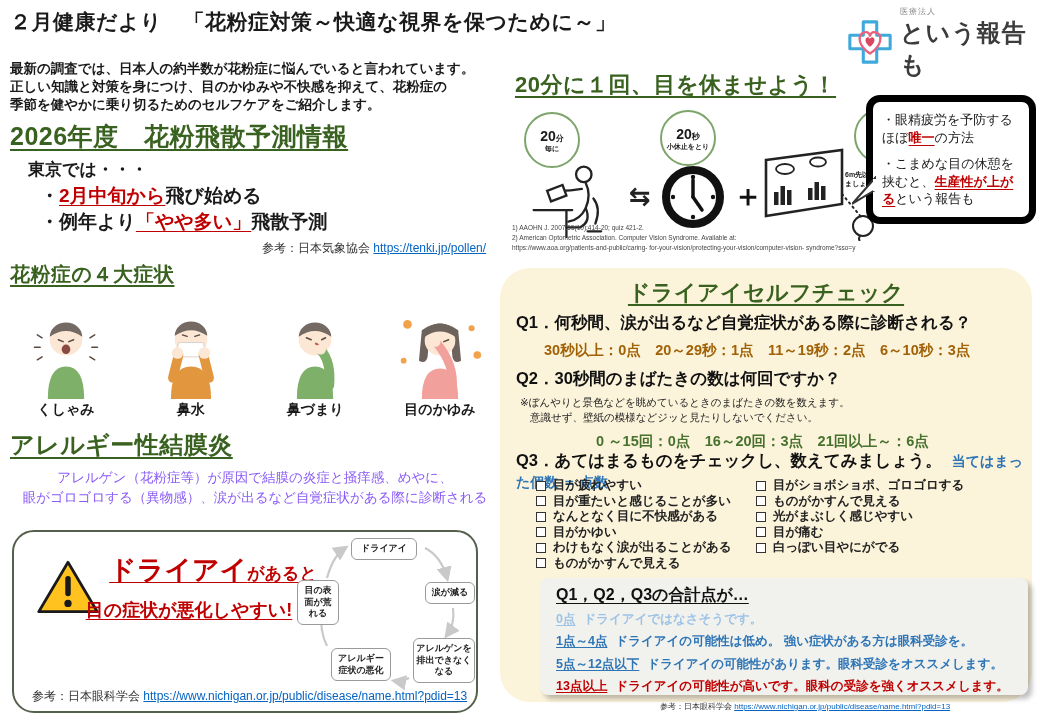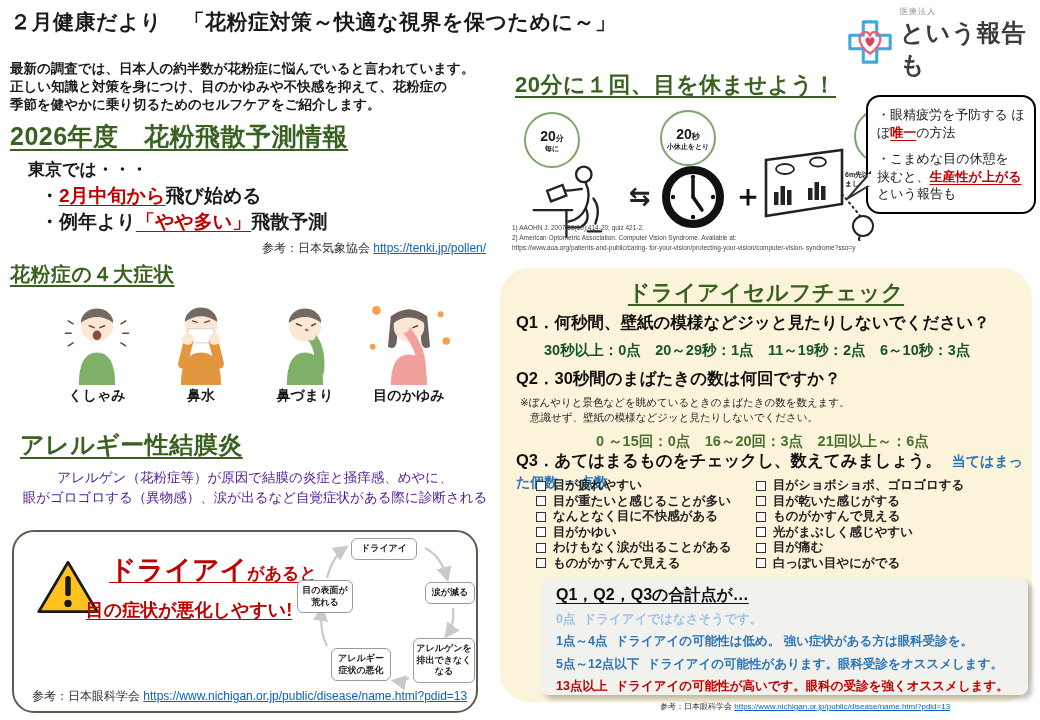--- a/index.html
+++ b/index.html
@@ -24,90 +24,90 @@
   .forecast-head { left:10px; top:120px; font-size:25px; }
   .tokyo-lead { left:28px; top:158px; font-size:17px; font-weight:800; }
   .bullet { font-size:19px; font-weight:800; }
   .bullet1 { left:40px; top:183px; }
   .bullet2 { left:40px; top:209px; }
   .ref { font-size:12px; color:#333; }
   .forecast-ref { left:262px; top:240px; }
 
   
   .symptoms-head { left:10px; top:261px; font-size:20px; }
-  .figrow { left:14px; top:297px; width:478px; display:flex; justify-content:center; }
+  .figrow { left:14px; top:311px; width:478px; display:flex; justify-content:space-between; }
   .fig { width:104px; text-align:center; }
   .fig svg { display:block; margin:0 auto; }
   .fig-label { font-size:14px; font-weight:800; margin-top:2px; }
 
   
-  .conj-head { left:20px; top:429px; font-size:24px; }
-  .conj-text { left:12px; top:468px; width:486px; text-align:center; font-size:13.5px; font-weight:500; line-height:1.45; color:#4c1d95; }
+  .conj-head { left:10px; top:429px; font-size:24px; }
+  .conj-text { left:12px; top:468px; width:486px; text-align:center; font-size:13.5px; font-weight:500; line-height:1.45; color:#8b5cf6; }
 
   
   .dry-box { left:12px; top:530px; width:466px; height:183px; border:2px solid #55604c; border-radius:22px; background:#fff; }
   .warn-icon { left:22px; top:26px; }
   .warn1 { left:84px; top:20px; width:230px; text-align:center; }
   .warn1 .big { font-size:27px; }
   .warn1 .small { font-size:17px; }
   .warn2 { left:40px; top:66px; width:270px; text-align:center; font-size:18px; }
   .dry-ref { left:18px; top:156px; }
   .cycle { left:283px; top:6px; width:180px; height:168px; }
   .cnode { position:absolute; background:#fff; border:1px solid #9a9a9a; border-radius:6px; font-size:9px; font-weight:700; text-align:center; line-height:1.3; padding:4px 2px; color:#222; }
   .cn0 { left:54px; top:0; width:66px; }
   .cn1 { left:128px; top:44px; width:50px; }
   .cn2 { left:116px; top:100px; width:62px; }
   .cn3 { left:34px; top:110px; width:60px; }
-  .cn4 { left:0px; top:42px; width:56px; }
+  .cn4 { left:0px; top:42px; width:42px; }
 
   
   .rest-head { left:515px; top:70px; font-size:22px; }
   .badge { position:absolute; width:56px; height:56px; border:2.5px solid #7da56b; border-radius:50%; background:#fff; display:flex; flex-direction:column; align-items:center; justify-content:center; text-align:center; line-height:1.1; }
   .badge .n { font-size:14px; font-weight:800; }
   .badge .u { font-size:8px; font-weight:700; }
   .badge .s { font-size:7px; font-weight:600; }
   .badge1 { left:524px; top:112px; }
   .badge2 { left:660px; top:110px; }
   .badge3 { left:854px; top:108px; }
   .reader { left:528px; top:158px; }
   .swap { left:629px; top:181px; font-size:26px; font-weight:700; color:#222; }
   .clock { left:660px; top:164px; }
   .plus { left:733px; top:176px; font-size:30px; font-weight:800; color:#111; }
   .board { left:760px; top:146px; }
   .looknote { left:845px; top:170px; width:52px; font-size:7px; font-weight:600; line-height:1.35; color:#222; }
   .rest-refs { left:512px; top:223px; width:430px; font-size:6.5px; color:#444; line-height:1.55; }
 
   
-  .bubble { left:866px; top:95px; width:170px; border:2px solid #000000; border-radius:14px; background:#fff; padding:9px 9px; font-size:13px; line-height:1.35; font-weight:500; }
+  .bubble { left:866px; top:95px; width:170px; border:7px solid #000000; border-radius:14px; background:#fff; padding:9px 9px; font-size:13px; line-height:1.35; font-weight:500; }
   .bubble p + p { margin-top:9px; }
   .bubble-tail { left:-21px; top:74px; position:absolute; }
 
   
   .sc-box { left:500px; top:268px; width:532px; height:434px; background:#fbf3da; border-radius:30px; }
   .sc-head { left:0; right:0; top:10px; text-align:center; font-size:22px; }
   .q-title { font-size:16.5px; font-weight:800; color:#111; }
   .q1-title { left:16px; top:44px; }
-  .q1-ans { left:44px; top:73px; font-size:14.5px; font-weight:800; color:#14532d; }
+  .q1-ans { left:44px; top:73px; font-size:14.5px; font-weight:800; color:#a16207; }
   .q2-title { left:16px; top:100px; }
   .q2-note { font-size:10.5px; color:#222; font-weight:500; }
   .q2-note1 { left:20px; top:128px; }
   .q2-note2 { left:30px; top:143px; }
   .q2-ans { left:96px; top:164px; font-size:14.5px; font-weight:800; color:#47722e; }
   .q3-title { left:16px; top:182px; }
   .q3-suffix { font-size:14px; color:#2e75b6; font-weight:800; margin-left:10px; }
   .chk-col { position:absolute; top:210px; }
   .chk-col1 { left:36px; }
   .chk-col2 { left:256px; }
   .chk { display:flex; align-items:center; height:15.5px; font-size:12.5px; font-weight:600; color:#222; }
   .chk .box { width:10px; height:10px; border:1.4px solid #333; background:#fff; margin-right:7px; flex:0 0 auto; }
 
   .summary { left:40px; top:310px; width:488px; height:117px; background:#f1f1ee; border-radius:8px; box-shadow:4px 4px 5px rgba(0,0,0,.25); }
   .sum-title { left:16px; top:7px; font-size:16px; font-weight:800; text-decoration:underline; text-underline-offset:3px; color:#111; }
   .sum-line { left:16px; font-size:12.5px; font-weight:800; white-space:nowrap; }
-  .sum-line .score { text-underline-offset:2px; margin-right:8px; }
+  .sum-line .score { text-decoration:underline; text-underline-offset:2px; margin-right:8px; }
   .sum0 { top:33px; color:#9dc3e6; }
   .sum1 { top:55px; color:#2e75b6; }
   .sum2 { top:78px; color:#2e75b6; }
   .sum3 { top:100px; color:#c00000; }
   .sc-ref { left:660px; top:701px; font-size:8px; }
 </style>
 </head>
 <body>
 
 <div id="page">
@@ -335,21 +335,21 @@
       <span>・眼精疲労を予防する ほぼ</span><span class="red-u">唯一</span><span>の方法</span>
     </p>
     <p>
       <span>・こまめな目の休憩を 挟むと、</span><span class="red-u">生産性が上がる</span><span>という報告も</span>
     </p>
   </div>
 
   <div class="abs sc-box">
     <div class="abs sc-head green-head">ドライアイセルフチェック</div>
 
-    <div class="abs q-title q1-title">Q1．何秒間、壁紙の模様などジッと見たりしないでください？</div>
+    <div class="abs q-title q1-title">Q1．何秒間、涙が出るなど自覚症状がある際に診断される？</div>
     <div class="abs q1-ans">30秒以上：0点　20～29秒：1点　11～19秒：2点　6～10秒：3点</div>
 
     <div class="abs q-title q2-title">Q2．30秒間のまばたきの数は何回ですか？</div>
     <div class="abs q2-note q2-note1">※ぼんやりと景色などを眺めているときのまばたきの数を数えます。</div>
     <div class="abs q2-note q2-note2">意識せず、壁紙の模様などジッと見たりしないでください。</div>
     <div class="abs q2-ans">0 ～15回：0点　16～20回：3点　21回以上～：6点</div>
 
     <div class="abs q-title q3-title">
       <span>Q3．あてはまるものをチェックし、数えてみましょう。</span><span class="q3-suffix">当てはまった個数 ＝ 点数</span>
     </div>
@@ -377,24 +377,20 @@
         </div>
       <div class="chk">
           <span class="box"></span>
           <span>ものがかすんで見える</span>
         </div>
     </div>
     <div class="chk-col chk-col2">
       <div class="chk">
           <span class="box"></span>
           <span>目がショボショボ、ゴロゴロする</span>
-        </div>
-      <div class="chk">
-          <span class="box"></span>
-          <span>目が乾いた感じがする</span>
         </div>
       <div class="chk">
           <span class="box"></span>
           <span>ものがかすんで見える</span>
         </div>
       <div class="chk">
           <span class="box"></span>
           <span>光がまぶしく感じやすい</span>
         </div>
       <div class="chk">

